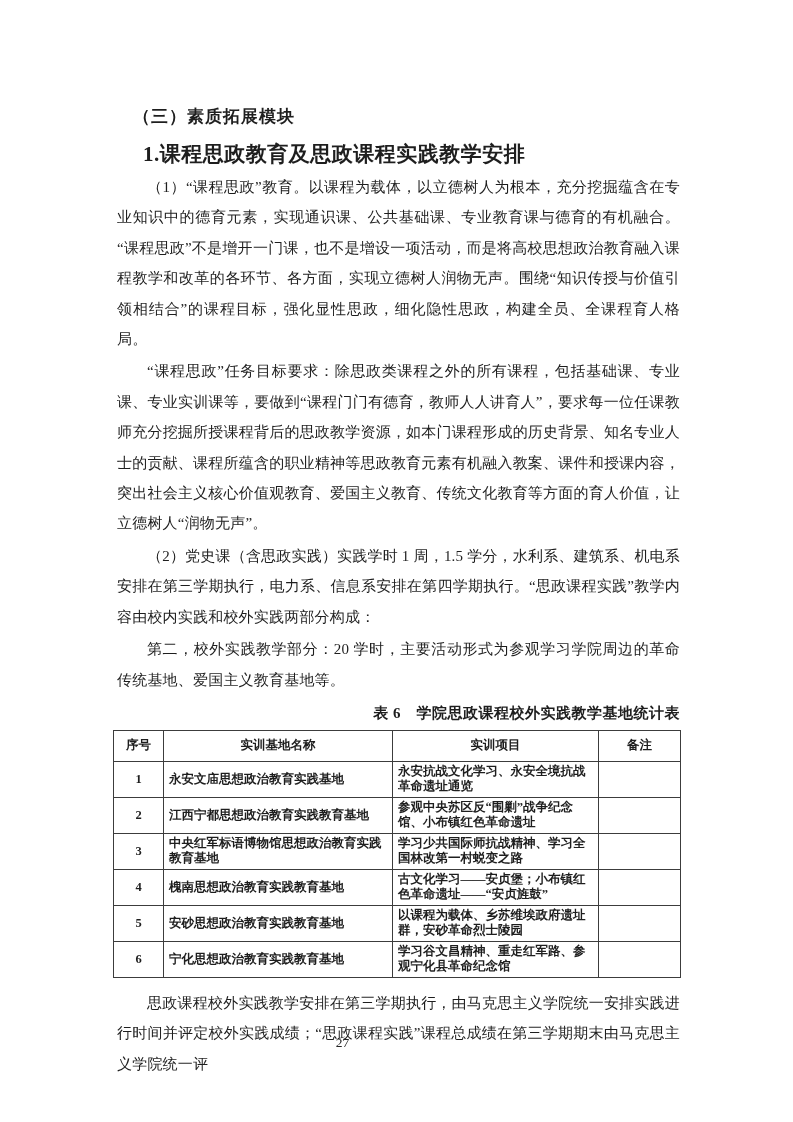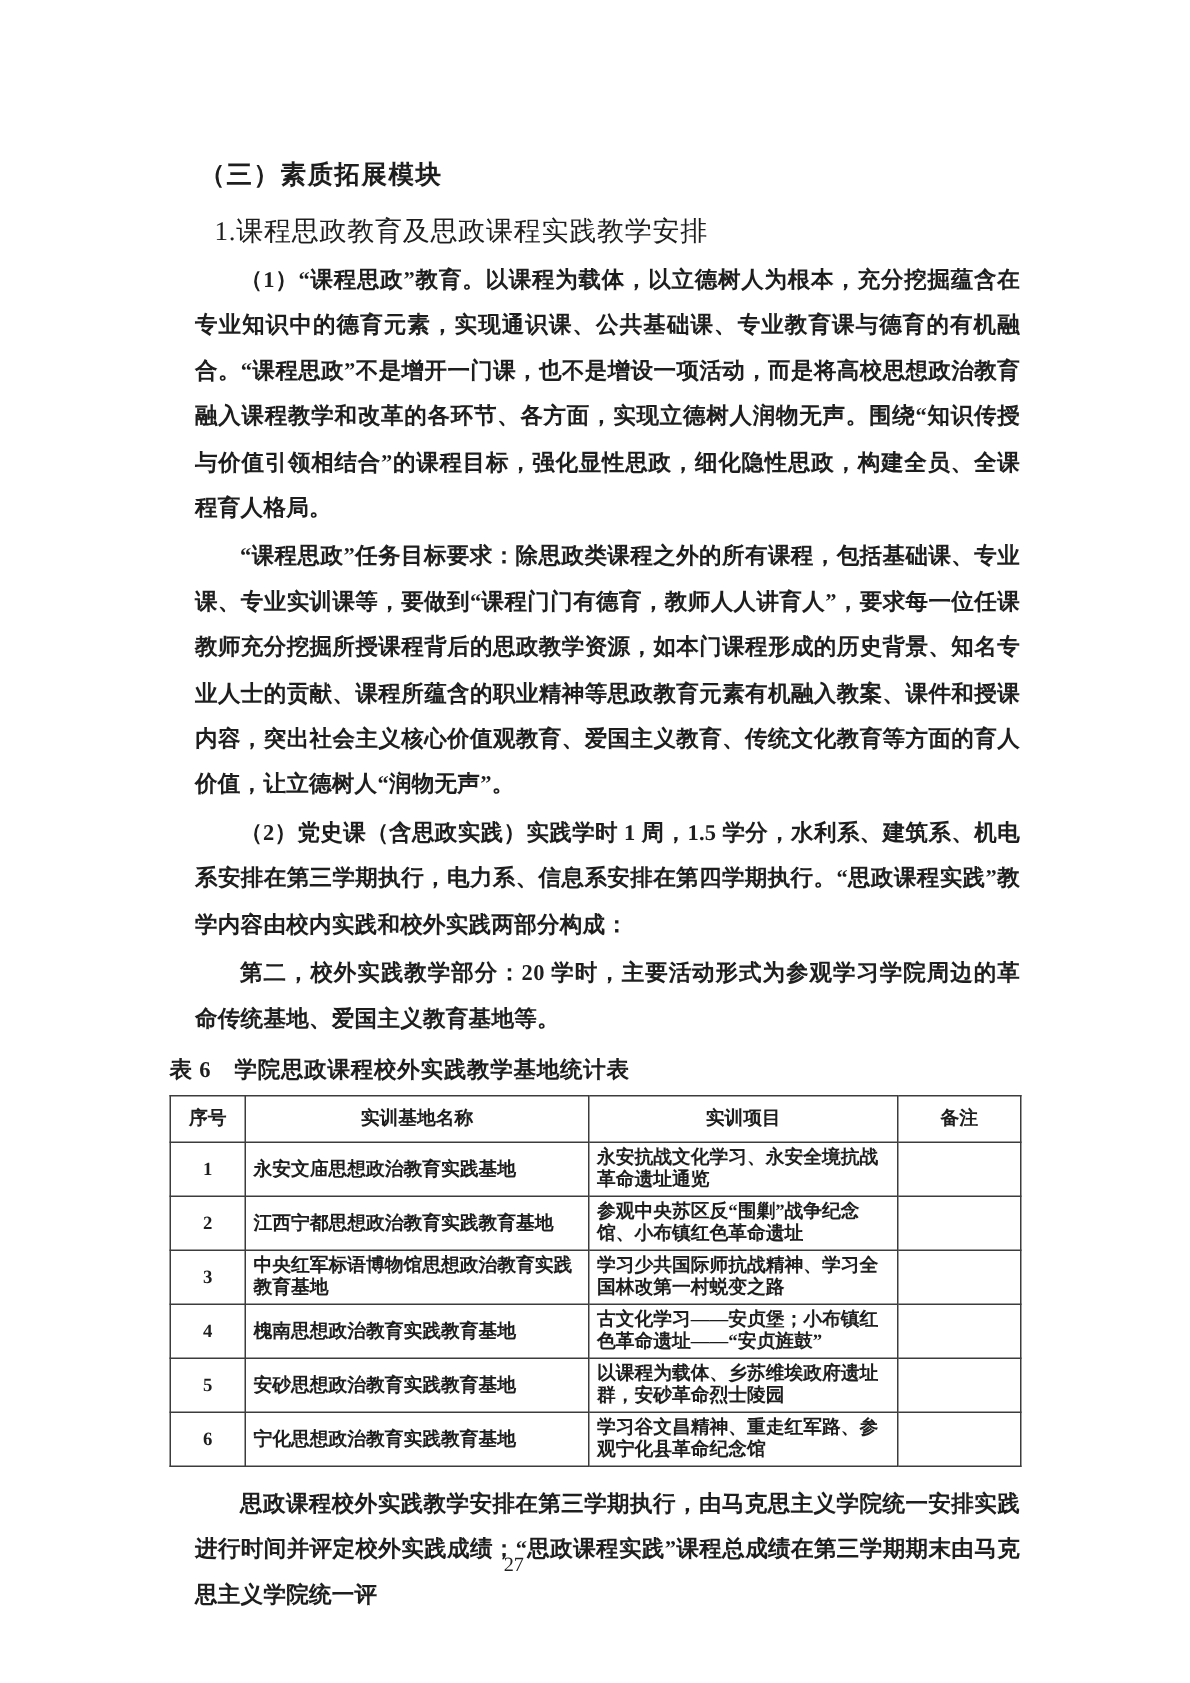--- a/index.html
+++ b/index.html
@@ -30,40 +30,39 @@
     margin: 106px 0 0 0;
     padding-left: 20px;
     font-size: 17px;
     font-weight: bold;
     letter-spacing: 1px;
     line-height: 22px;
   }
   .subsection-heading {
     margin: 15px 0 0 0;
     padding-left: 30px;
-    font-size: 18px;
-    font-weight: 400;
+    font-size: 21px;
+    font-weight: 700;
     letter-spacing: 0.5px;
     line-height: 22px;
   }
   .para {
-    margin: 2px 0 0 17px;
+    margin: 2px 0 0 4px;
     font-size: 15px;
     line-height: 30.4px;
     text-align: justify;
     text-indent: 2em;
     letter-spacing: 0.2px;
-    font-weight: bold;
   }
   .para.first {
     margin-top: 7px;
   }
   .table-caption {
     margin: 9px 0 7px 0;
-    text-align: left;
+    text-align: right;
     font-size: 15px;
     font-weight: bold;
     letter-spacing: 0.5px;
   }
   table.base-table {
     width: 567px;
     border-collapse: collapse;
     table-layout: fixed;
     font-size: 12.5px;
   }

